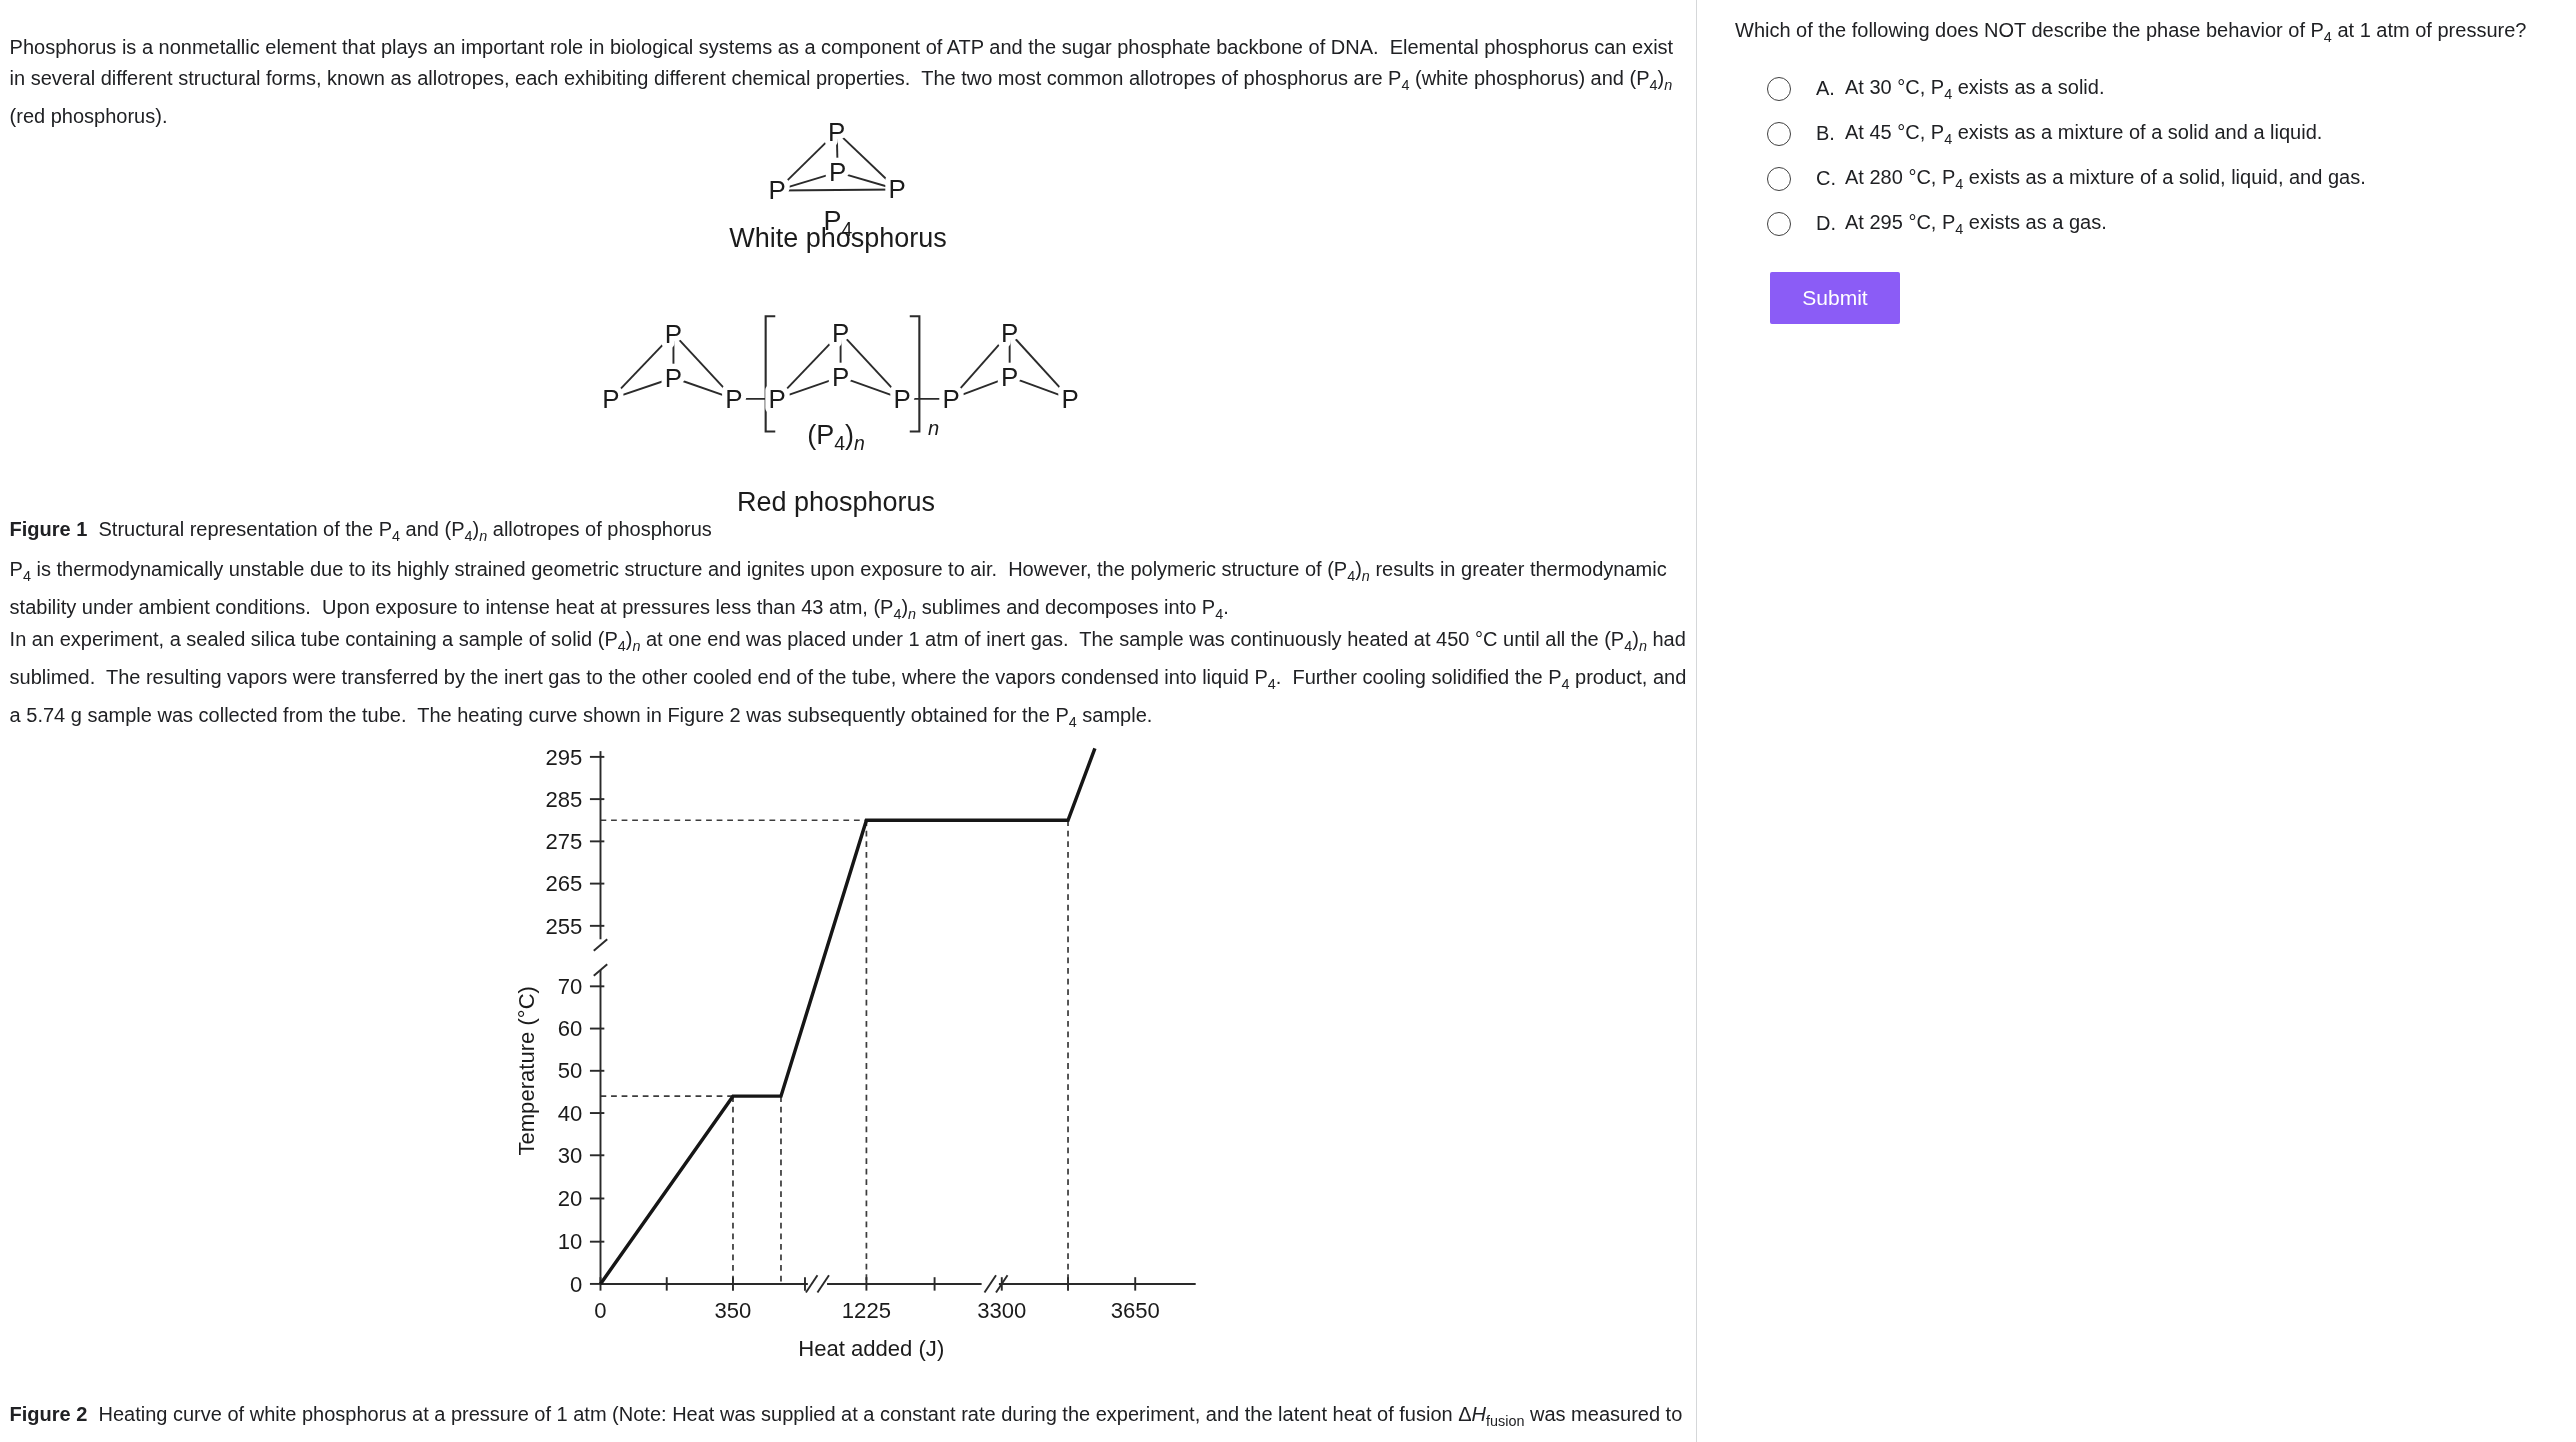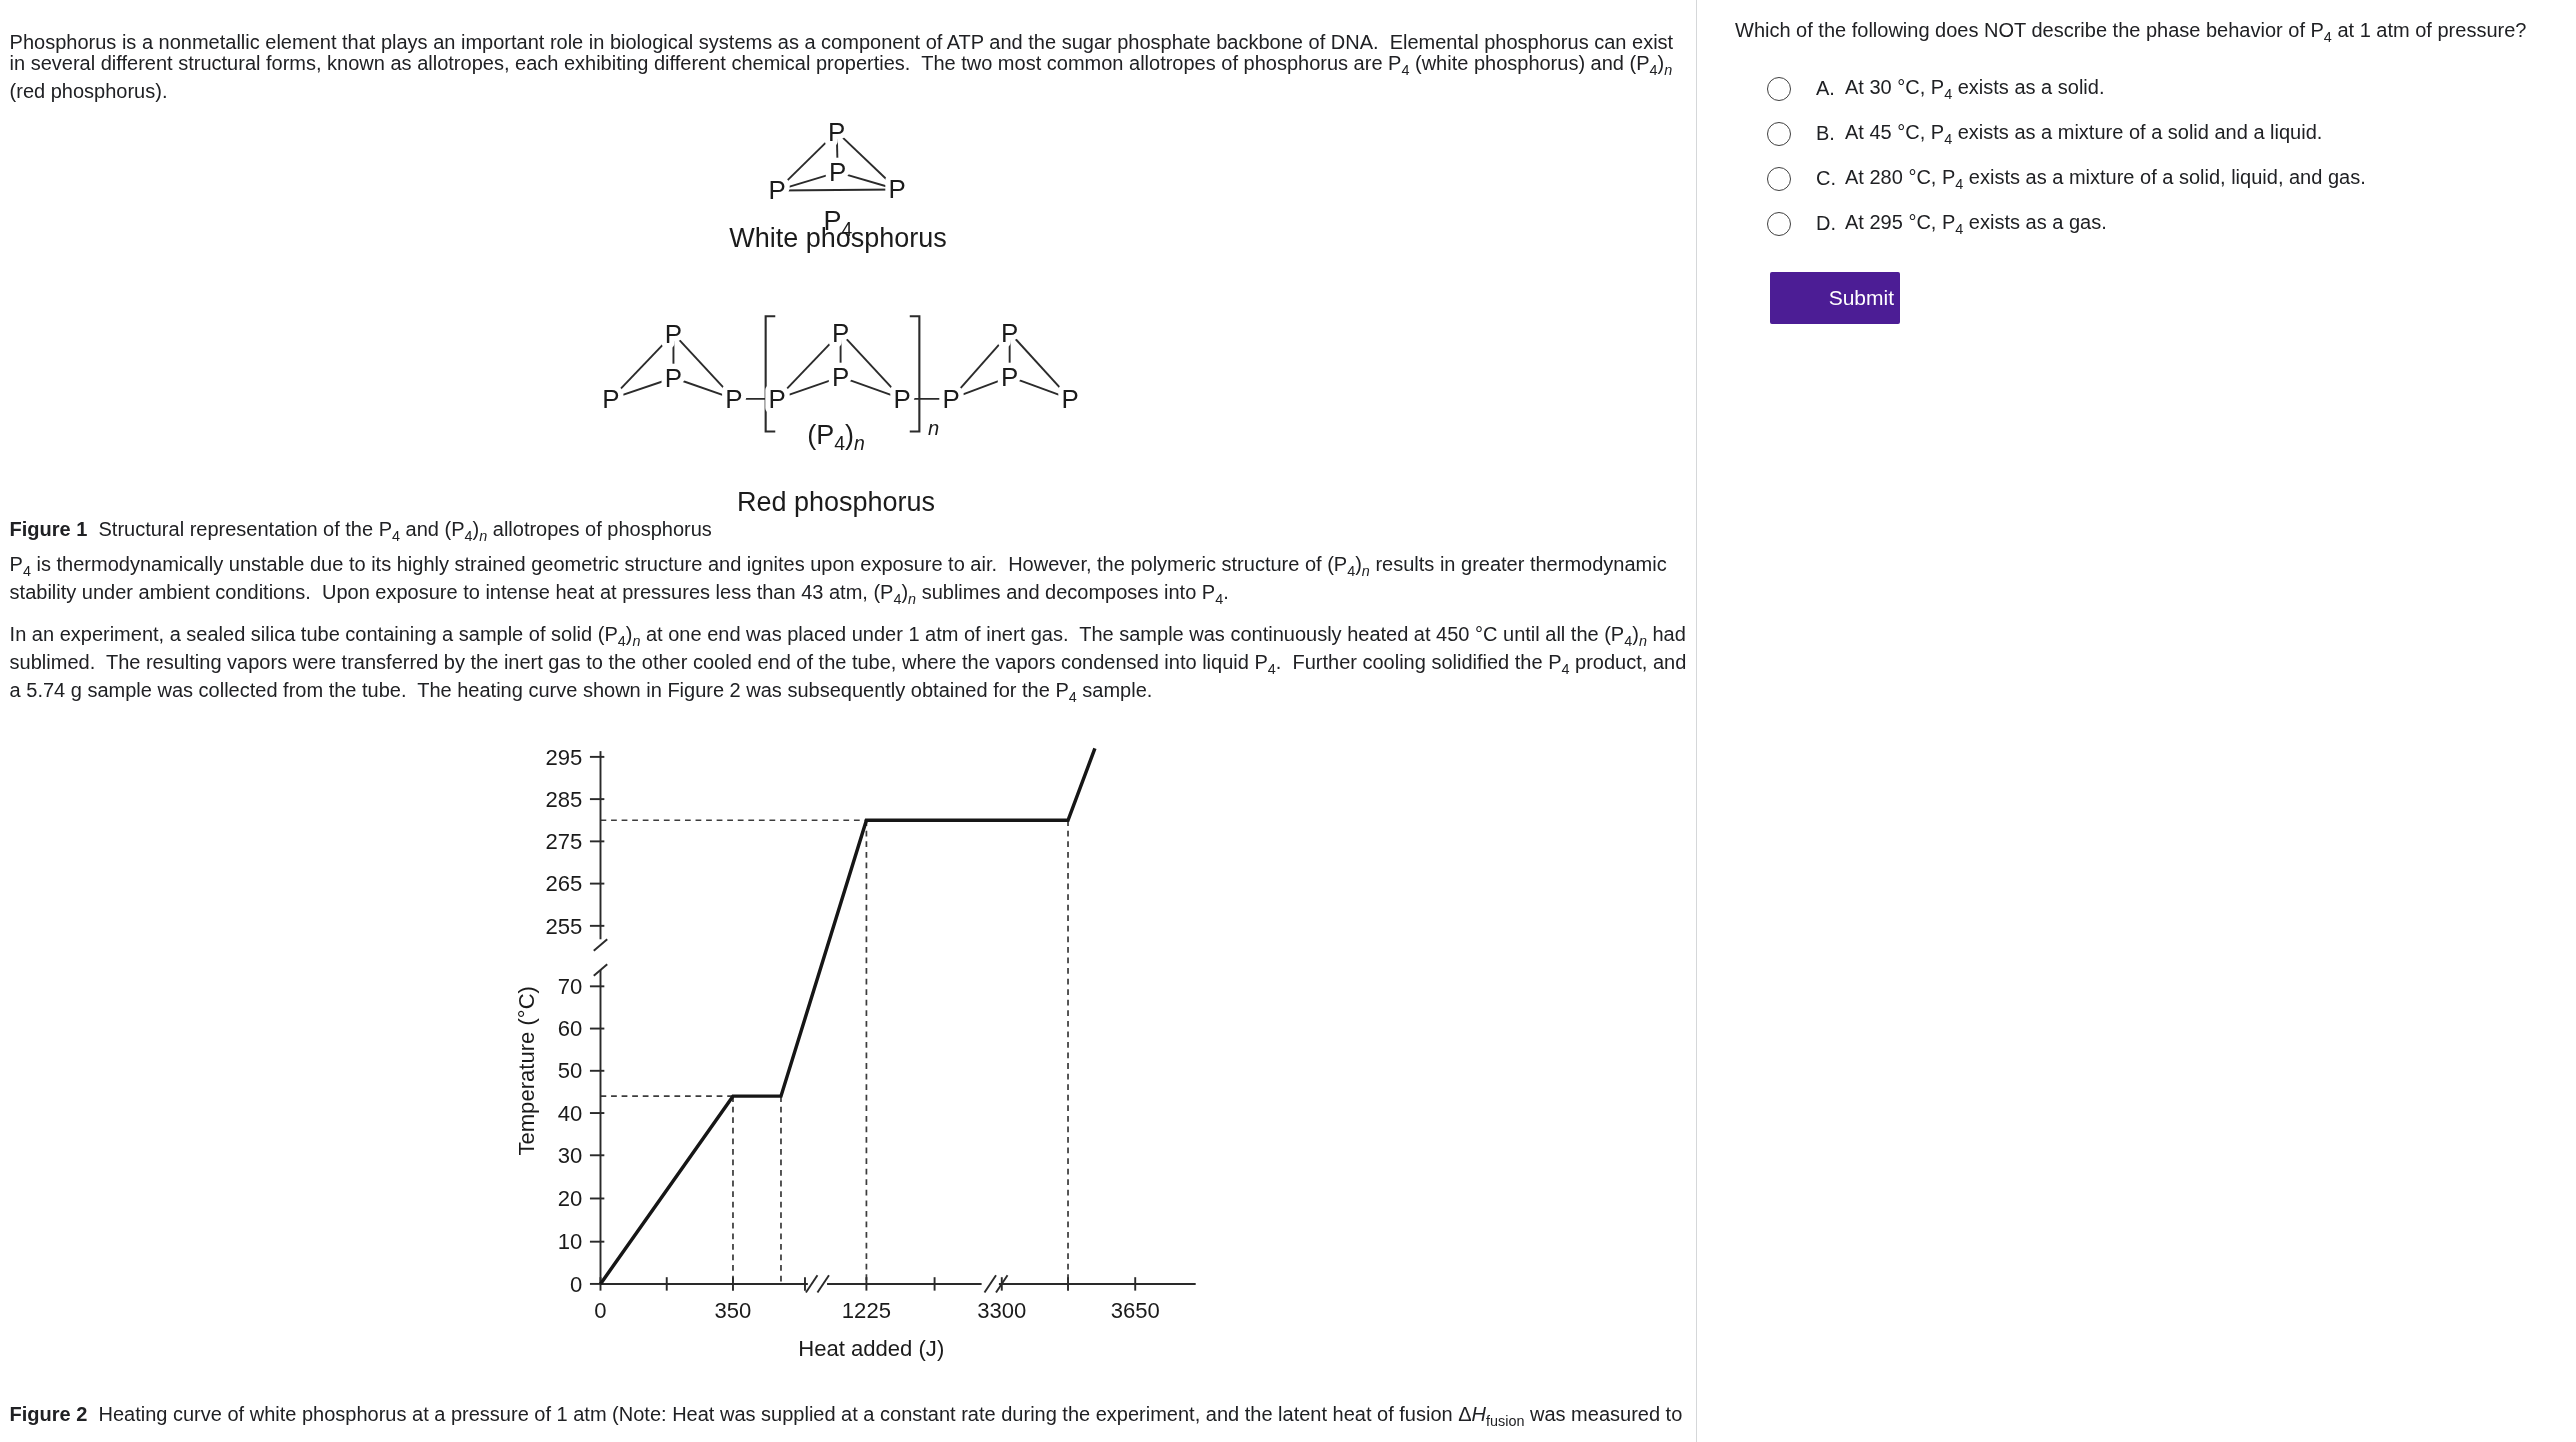--- a/index.html
+++ b/index.html
@@ -5,21 +5,21 @@
   html,body{margin:0;padding:0;}
   body{
     width:2576px;height:1443px;position:relative;overflow:hidden;
     background:#ffffff;color:#202124;
     font-family:"Liberation Sans","DejaVu Sans",sans-serif;
     font-size:20px;
   }
   sub{font-size:72%;}
   .para{
     position:absolute;left:9.6px;width:1683px;
-    line-height:21px;white-space:pre-wrap;
+    line-height:31px;white-space:pre-wrap;
   }
   .caption{
     position:absolute;left:9.6px;width:1683px;
     line-height:35px;white-space:pre-wrap;
   }
   .cap-label{font-weight:bold;}
   .fig-label{
     position:absolute;transform:translateX(-50%);
     font-size:27px;color:#1b1b1b;white-space:nowrap;line-height:29px;
   }
@@ -199,15 +199,15 @@
     <span class="opt-letter">C.</span>
     <span class="opt-text">At 280 °C, P<sub>4</sub> exists as a mixture of a solid, liquid, and gas.</span>
   </div>
 
   <div class="option-row" style="top:209px;">
     <span class="radio"></span>
     <span class="opt-letter">D.</span>
     <span class="opt-text">At 295 °C, P<sub>4</sub> exists as a gas.</span>
   </div>
 
-  <button id="submit-button" style="background: #4c1d95; text-align: right;">Submit</button>
+  <button id="submit-button" style="background: #8b5cf6;">Submit</button>
 </div>
 
 
 </body></html>

